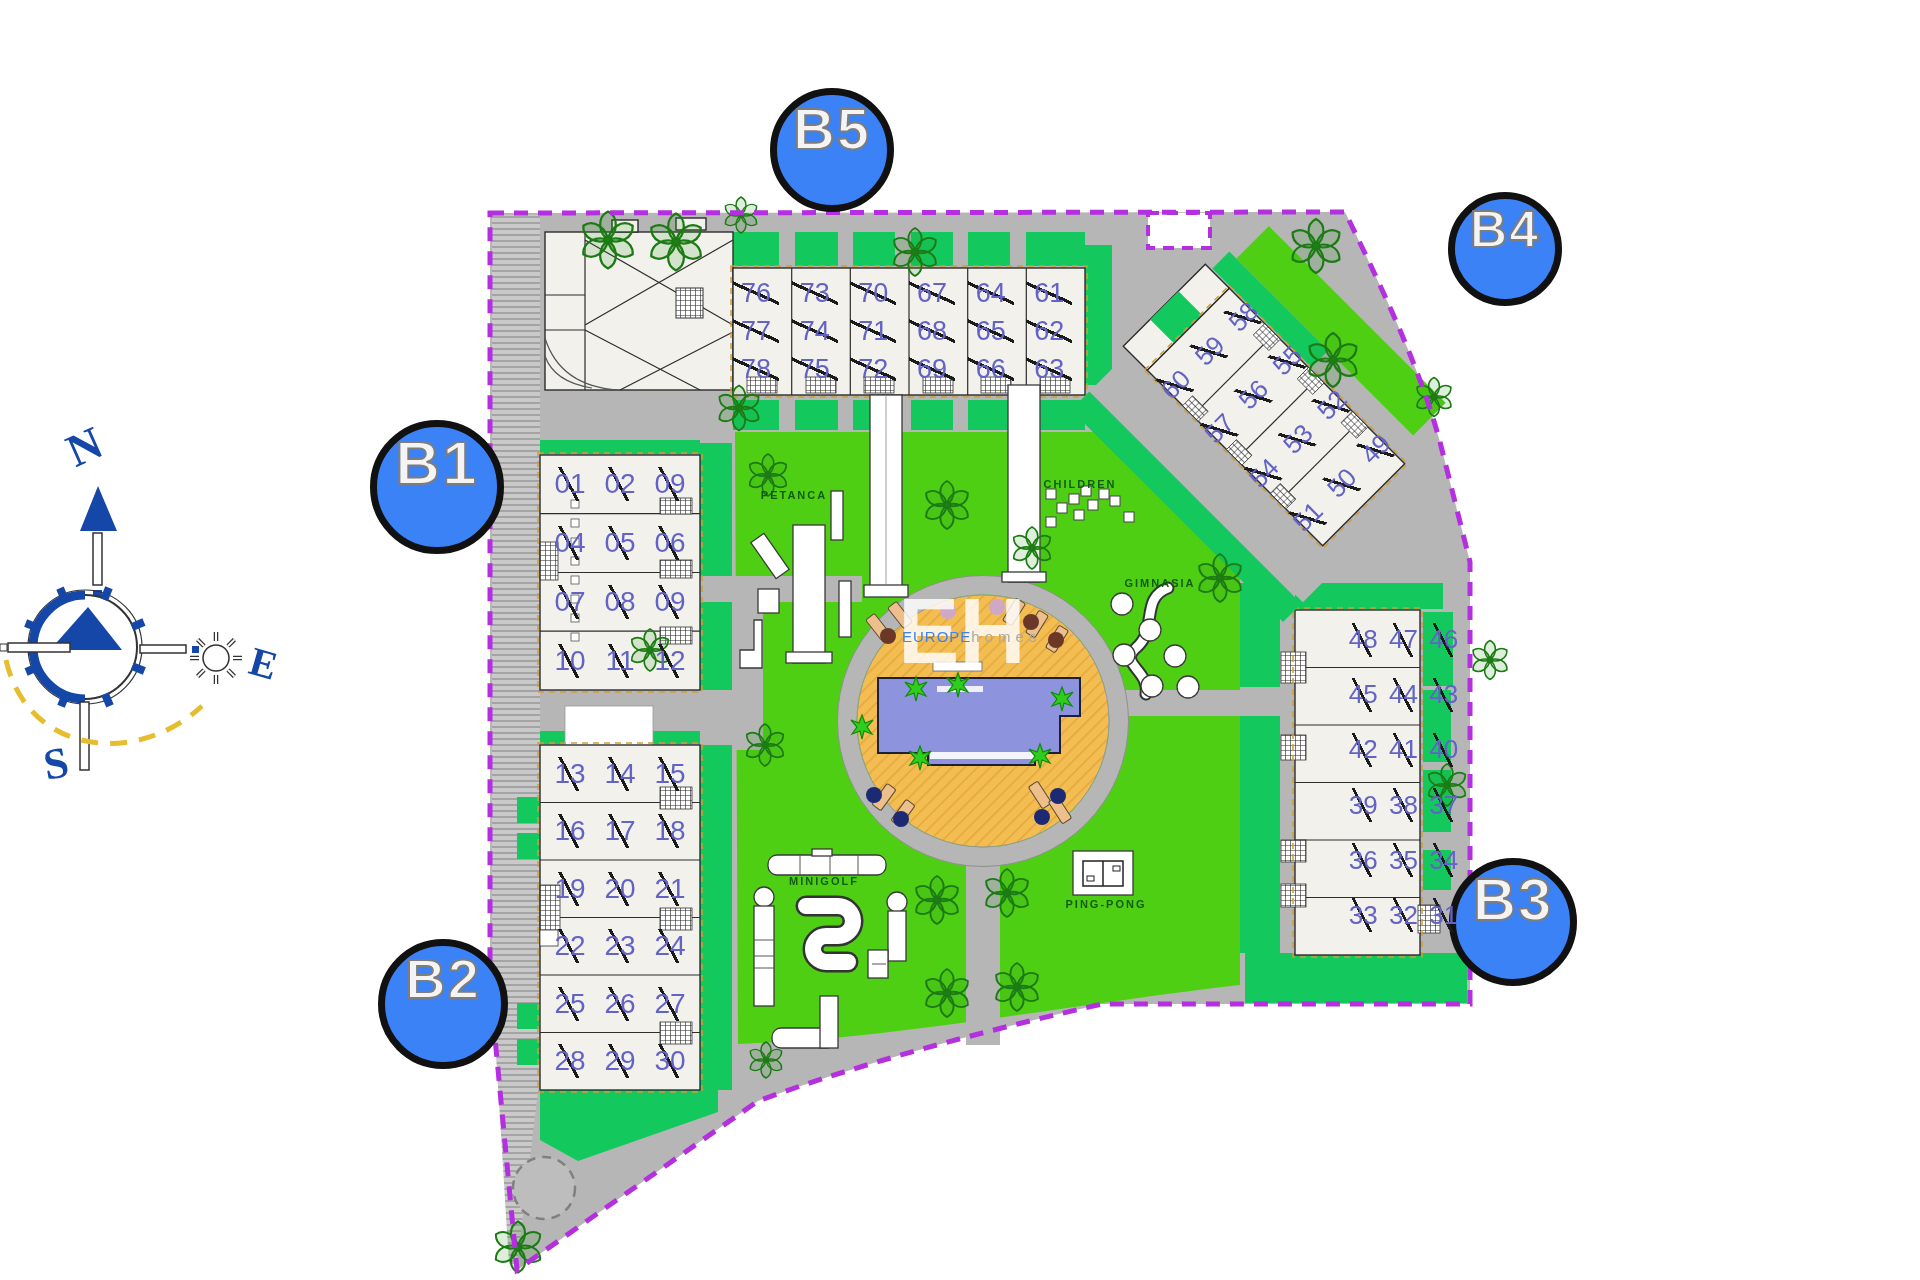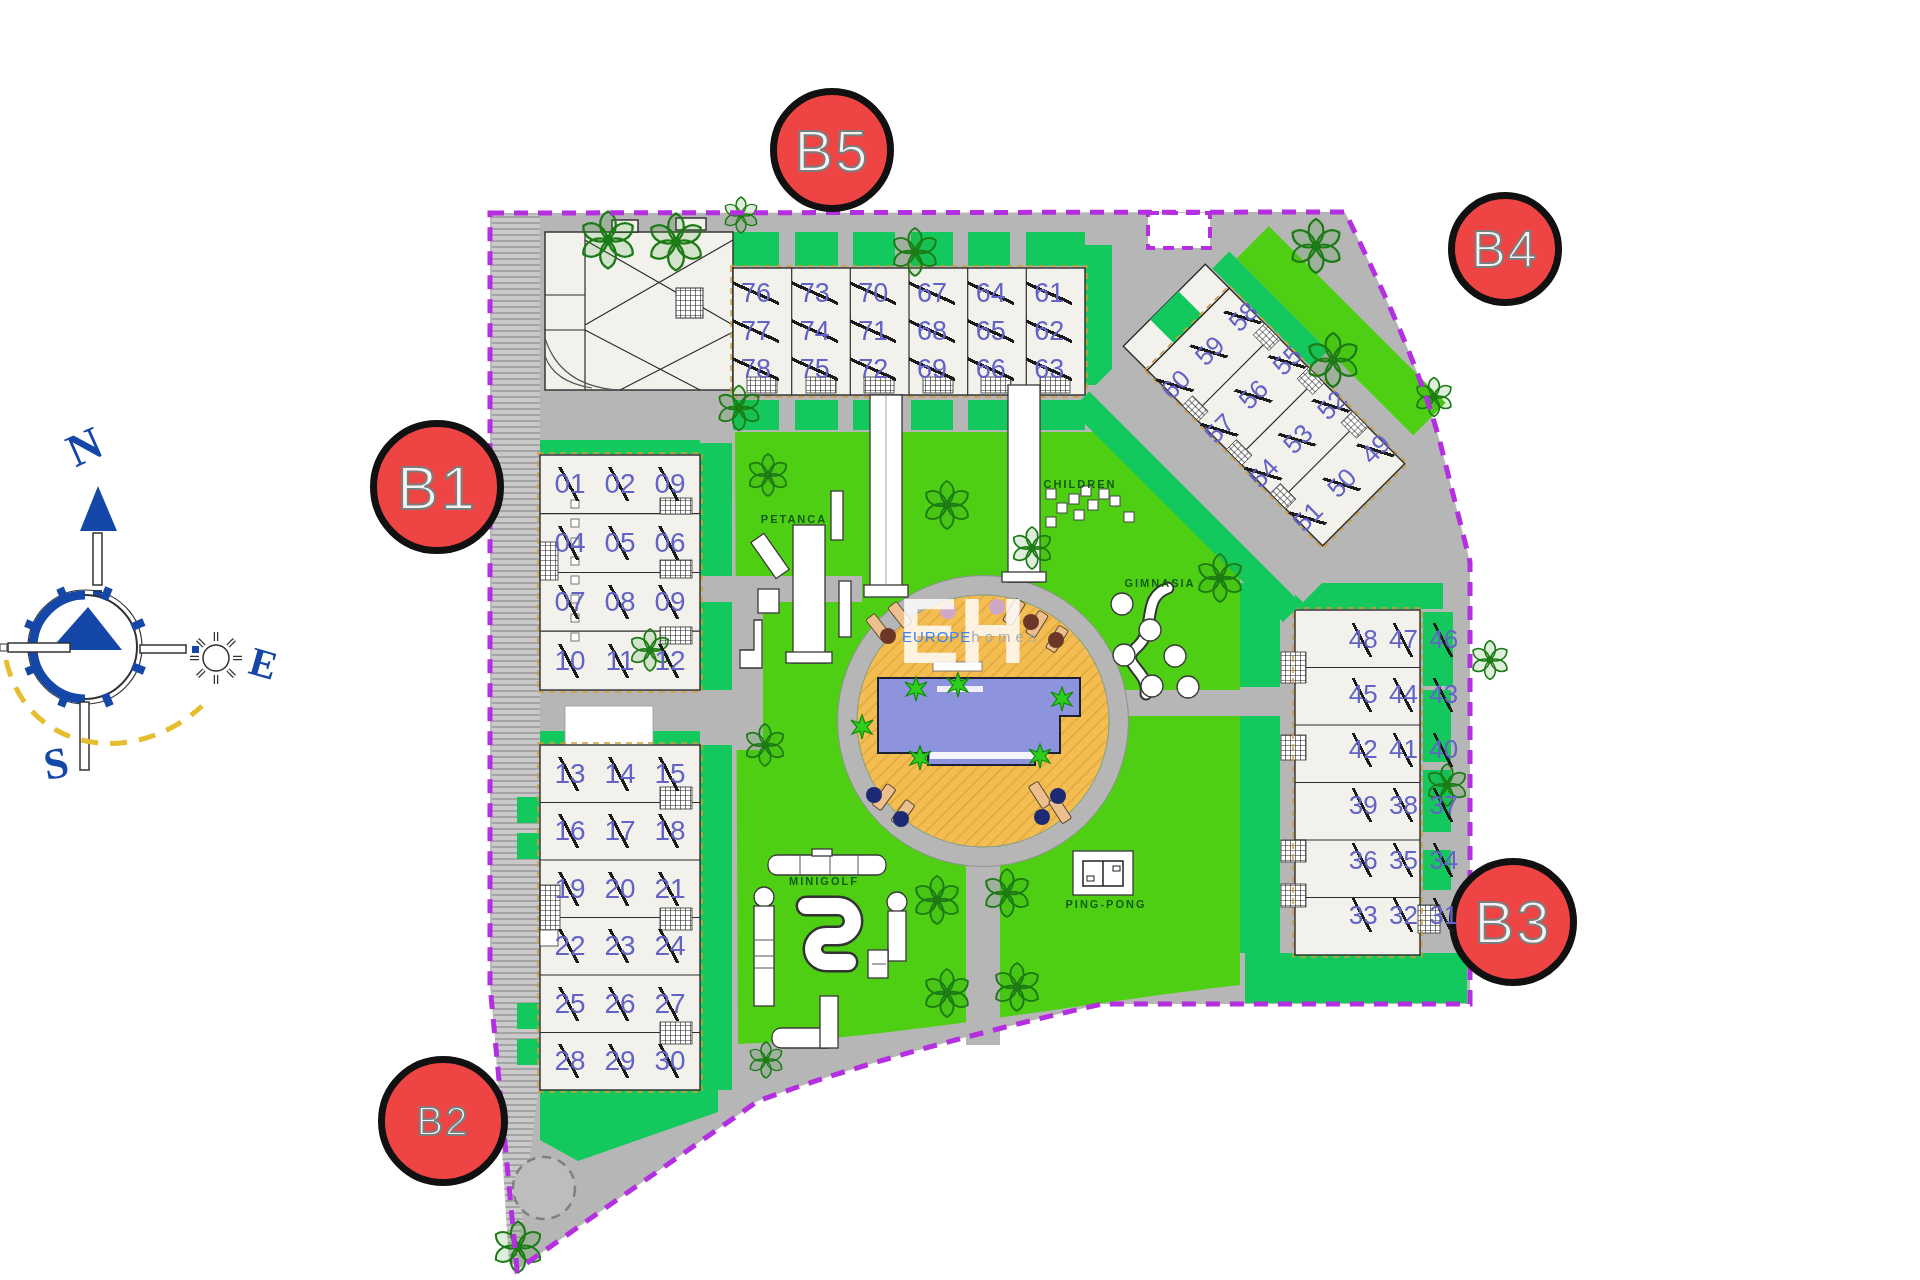--- a/index.html
+++ b/index.html
@@ -12,22 +12,22 @@
   .f-bldg{fill:var(--building);stroke:#2d2d2d;stroke-width:1.4}
   .f-white{fill:#fff;stroke:#3a3a3a;stroke-width:1.3}
   .bline{stroke:#2d2d2d;stroke-width:1.2}
   .dash-tan{fill:none;stroke:#cf9d3a;stroke-width:1.5;stroke-dasharray:6 5}
   .boundary-fill{fill:var(--road)}
   .boundary-stroke{fill:none;stroke:var(--boundary);stroke-width:5;stroke-dasharray:14 10}
   .tree-art{fill:rgba(46,150,28,.16);stroke:var(--tree);stroke-width:2.4}
   .plant-art{fill:#2fce1e;stroke:#128a0a;stroke-width:1.2}
 
   
-  .bcircle{position:absolute;border:7px solid #111;border-radius:50%;background:#ef4444;
-    display:flex;align-items:center;justify-content:center;font-weight:400;
+  .bcircle{position:absolute;border:7px solid #111;border-radius:50%;background:#3b82f6;
+    display:flex;align-items:flex-start;justify-content:center;font-weight:700;
     color:#f4f4f4;-webkit-text-stroke:2px #7d7d7d;font-size:58px;letter-spacing:2px}
 
   
   .unit-block{position:absolute;display:flex;pointer-events:none}
   .ub-rows{flex-direction:column}
   .ub-cols{flex-direction:row}
   .unit-group{flex:1;display:flex}
   .ub-rows .unit-group{flex-direction:row;align-items:center;justify-content:space-evenly}
   .ub-cols .unit-group{flex-direction:column;align-items:flex-start;justify-content:space-evenly}
   .unit-num{display:flex;align-items:center;justify-content:center;color:var(--unit)}
@@ -408,21 +408,21 @@
 
 <div class="bcircle" style="left:770px;top:88px;width:110px;height:110px">
       <span>B5</span>
     </div>
 <div class="bcircle" style="left:1448px;top:192px;width:100px;height:100px;font-size:52px">
       <span>B4</span>
     </div>
 <div class="bcircle" style="left:370px;top:420px;width:120px;height:120px;font-size:62px">
       <span>B1</span>
     </div>
-<div class="bcircle" style="left:378px;top:1056px;width:116px;height:116px;font-size:40px">
+<div class="bcircle" style="left:378px;top:939px;width:116px;height:116px;font-size:56px">
       <span>B2</span>
     </div>
 <div class="bcircle" style="left:1449px;top:858px;width:114px;height:114px;font-size:60px">
       <span>B3</span>
     </div>
 
 <div id="units-b5" class="unit-block ub-cols">
       <div class="unit-group">
         <span class="unit-num">76</span>
         <span class="unit-num">77</span>
@@ -556,21 +556,21 @@
         <span class="unit-num">53</span>
         <span class="unit-num">52</span>
       </div>
       <div class="unit-group">
         <span class="unit-num">51</span>
         <span class="unit-num">50</span>
         <span class="unit-num">49</span>
       </div>
     </div>
 
-<span class="amenity" style="left:794px;top:519px">PETANCA</span>
+<span class="amenity" style="left:794px;top:495px">PETANCA</span>
 <span class="amenity" style="left:1080px;top:484px">CHILDREN</span>
 <span class="amenity" style="left:1160px;top:583px">GIMNASIA</span>
 <span class="amenity" style="left:824px;top:881px">MINIGOLF</span>
 <span class="amenity" style="left:1106px;top:904px">PING-PONG</span>
 
 <div class="watermark">
   <div class="wm-eh">EH</div>
   <div class="wm-row">
     <span class="wm-europe">EUROPE</span><span class="wm-homes">homes</span>
   </div>

